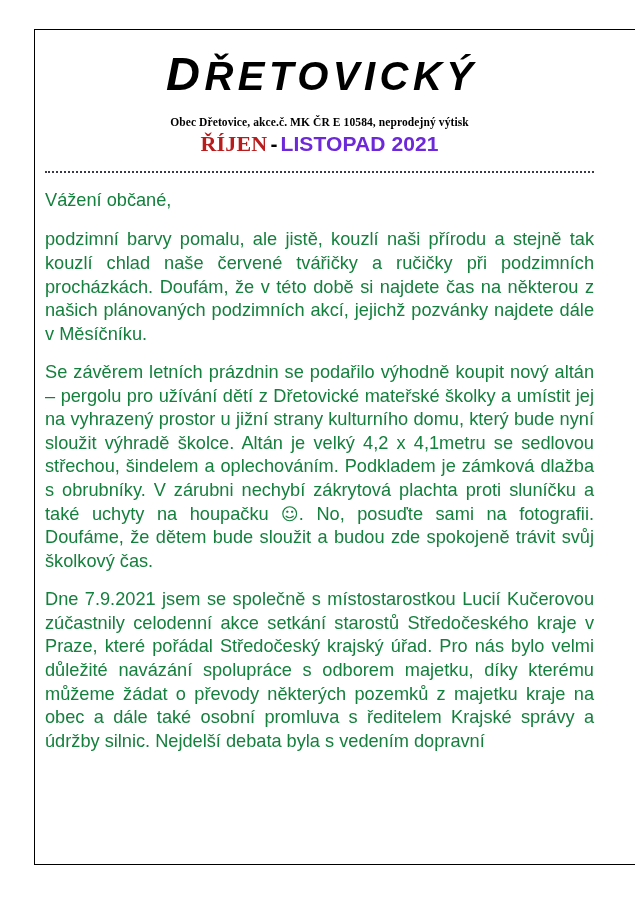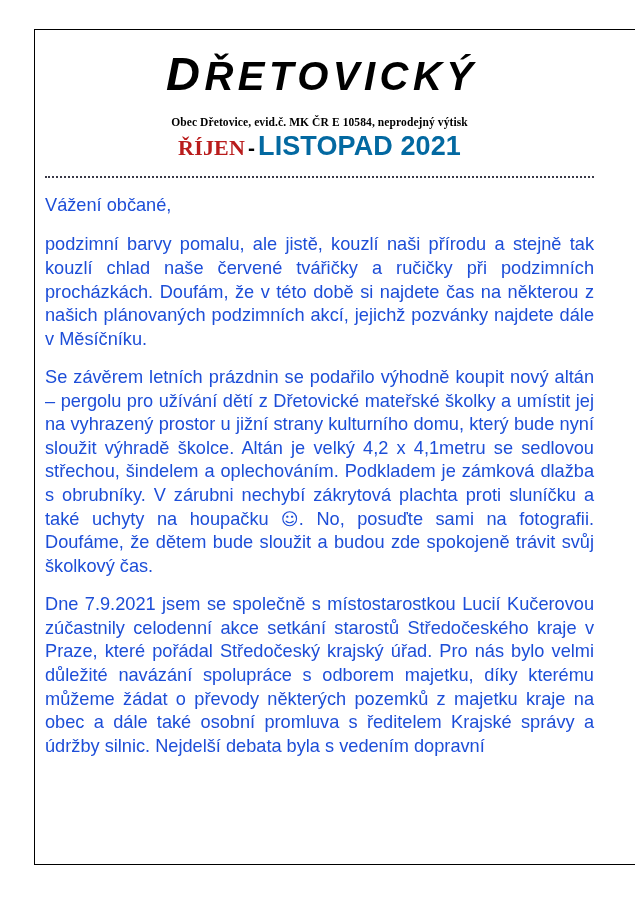--- a/index.html
+++ b/index.html
@@ -84,44 +84,44 @@
     font-family: "Liberation Sans", sans-serif;
     font-weight: bold;
     font-size: 21px;
     color: #000000;
     padding: 0 3px;
     vertical-align: baseline;
   }
   .masthead-issue .issue-rest {
     font-family: "Liberation Sans", sans-serif;
     font-weight: bold;
-    font-size: 27px;
+    font-size: 21px;
     letter-spacing: 0.1px;
-    color: #0369a1;
+    color: #6d28d9;
     vertical-align: baseline;
   }
 
   
   .rule-dotted {
     margin: 14px 0 0 0;
     height: 0;
     border-bottom: 2px dotted #3a3a48;
     width: 100%;
   }
 
   
   .article {
     margin-top: 16px;
   }
 
   .para {
     font-family: "Liberation Sans", sans-serif;
     font-size: 18.2px;
     line-height: 1.295;
-    color: #1d4ed8;
+    color: #15803d;
     text-align: justify;
     margin: 0 0 15px 0;
     hyphens: none;
   }
   .para.salutation {
     text-align: left;
     margin-bottom: 16px;
   }
   .para.last {
     margin-bottom: 0;
@@ -135,21 +135,21 @@
 <body>
 
 <div class="page-sheet">
   <div class="page-inner">
 
     <header class="masthead">
 
       <div class="masthead-line"><span class="cap">D</span><span>ŘETOVICKÝ</span></div>
 
 
-      <div class="masthead-imprint">Obec Dřetovice, evid.č. MK ČR E 10584, neprodejný výtisk</div>
+      <div class="masthead-imprint">Obec Dřetovice, akce.č. MK ČR E 10584, neprodejný výtisk</div>
 
       <div class="masthead-issue"><span class="issue-month">ŘÍJEN</span><span class="issue-sep">-</span><span class="issue-rest">LISTOPAD 2021</span></div>
 
       <div class="rule-dotted"></div>
     </header>
 
     <section class="article">
 
       <p class="para salutation">Vážení občané,</p>
 

